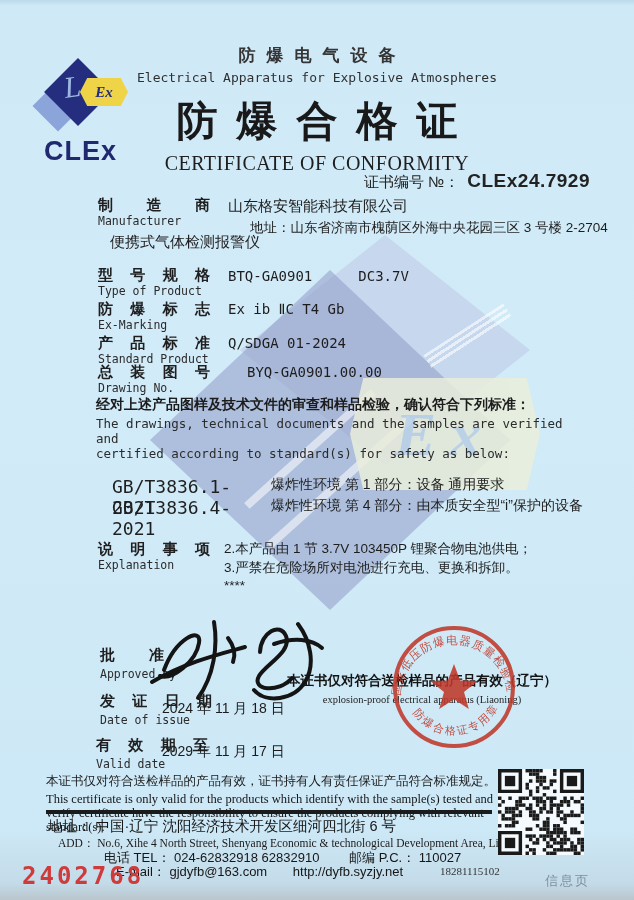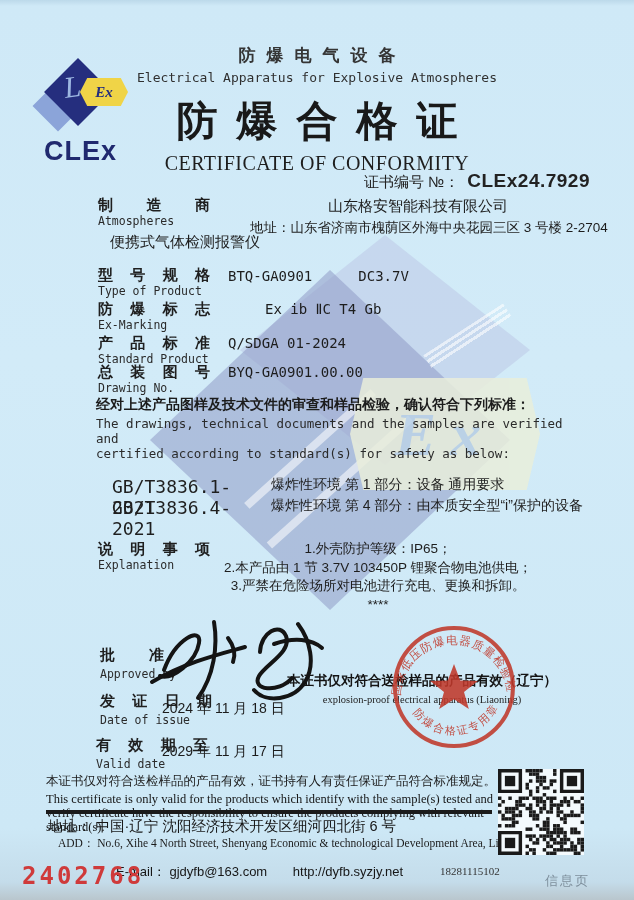--- a/index.html
+++ b/index.html
@@ -32,21 +32,21 @@
   .logo .badge{position:absolute;left:50px;top:22px;width:48px;height:28px;background:#f0d447;
                clip-path:polygon(15% 0,85% 0,100% 50%,85% 100%,15% 100%,0 50%);
                display:flex;align-items:center;justify-content:center;}
   .logo .badge span{font-family:"Liberation Serif",serif;font-style:italic;font-weight:bold;font-size:15px;color:#252e7e;}
   .logo .wordmark{position:absolute;left:14px;top:80px;font-size:27px;font-weight:bold;color:#20296f;letter-spacing:1px;}
   
   .row{left:98px;display:flex;align-items:flex-start;}
   .lbl{width:118px;flex:none;}
   .lbl .zh{font-size:15px;font-weight:bold;width:112px;text-align:justify;text-align-last:justify;color:#1f1f1f;line-height:17px;}
   .lbl .en{font-family:"DejaVu Sans Mono",monospace;font-size:11.5px;color:#2a2a2a;margin-top:1px;white-space:nowrap;}
-  .val{margin-left:12px;font-size:15px;color:#1d1d1d;padding-top:1px;text-align:center;}
+  .val{margin-left:12px;font-size:15px;color:#1d1d1d;padding-top:1px;}
   .val .mono{font-family:"DejaVu Sans Mono",monospace;font-size:14px;}
   .val .line2{font-size:13.5px;margin-top:3px;margin-left:22px;}
   .gap{display:inline-block;width:46px;}
   
   .verify{left:96px;top:396px;width:480px;}
   .verify .zh{font-size:14px;font-weight:bold;color:#1c1c1c;}
   .verify .en{font-family:"DejaVu Sans Mono",monospace;font-size:12.5px;line-height:15px;margin-top:2px;color:#2b2b2b;}
   .std{left:112px;display:flex;font-size:14px;color:#1f1f1f;}
   .std .code{font-family:"DejaVu Sans Mono",monospace;font-size:18px;width:138px;flex:none;}
   .std .desc{margin-left:21px;}
@@ -107,60 +107,60 @@
     <div class="title-en">CERTIFICATE OF CONFORMITY</div>
   </div>
 
   <div class="z content certno">
     <span>证书编号 №：</span><b>CLEx24.7929</b>
   </div>
 
   <div class="z content row" style="top:196px;">
     <div class="lbl">
         <div class="zh">制造商</div>
-      <div class="en">Atmospheres</div>
+      <div class="en">Manufacturer</div>
       </div>
     <div class="val">
         <div>山东格安智能科技有限公司</div>
       <div class="line2">地址：山东省济南市槐荫区外海中央花园三区 3 号楼 2-2704</div>
       </div>
   </div>
   <div class="z content row" style="top:232px;">
     <div class="val">
         <div>便携式气体检测报警仪</div>
       </div>
   </div>
   <div class="z content row" style="top:266px;">
     <div class="lbl">
         <div class="zh">型号规格</div>
       <div class="en">Type of Product</div>
       </div>
     <div class="val">
         <div><span class="mono">BTQ-GA0901</span><span class="gap"></span><span class="mono">DC3.7V</span></div>
       </div>
   </div>
-  <div class="z content row" style="top:300px;gap:37px;">
+  <div class="z content row" style="top:300px;">
     <div class="lbl">
         <div class="zh">防爆标志</div>
       <div class="en">Ex-Marking</div>
       </div>
     <div class="val">
         <div class="mono">Ex ib ⅡC T4 Gb</div>
       </div>
   </div>
   <div class="z content row" style="top:334px;">
     <div class="lbl">
         <div class="zh">产品标准</div>
       <div class="en">Standard Product</div>
       </div>
     <div class="val">
         <div class="mono">Q/SDGA 01-2024</div>
       </div>
   </div>
-  <div class="z content row" style="top:363px;">
+  <div class="z content row" style="top:363px;gap:19px;">
     <div class="lbl">
         <div class="zh">总装图号</div>
       <div class="en">Drawing No.</div>
       </div>
     <div class="val">
         <div class="mono">BYQ-GA0901.00.00</div>
       </div>
   </div>
 
   <div class="z content verify">
@@ -179,21 +179,20 @@
     <div class="code">GB/T3836.4-2021</div>
     <div class="desc">爆炸性环境 第 4 部分：由本质安全型“i”保护的设备</div>
   </div>
 
   <div class="z content row" style="top:540px;">
     <div class="lbl">
         <div class="zh">说明事项</div>
       <div class="en">Explanation</div>
       </div>
     <div class="val expl-items" style="margin-left:8px;padding-top:0;">
-      <div>1.外壳防护等级：IP65；</div>
       <div>2.本产品由 1 节 3.7V 103450P 锂聚合物电池供电；</div>
       <div>3.严禁在危险场所对电池进行充电、更换和拆卸。</div>
       <div>****</div>
     </div>
   </div>
 
   <div class="z content" style="left:100px;top:646px;">
     <div class="zh" style="font-size:15px;font-weight:bold;width:64px;text-align:justify;text-align-last:justify;color:#1f1f1f;">批准</div>
     <div style="font-family:'DejaVu Sans Mono',monospace;font-size:11.5px;margin-top:2px;">Approved by</div>
   </div>
@@ -248,20 +247,24 @@
     <div class="zh">本证书仅对符合送检样品的产品有效，证书持有人有责任保证产品符合标准规定。</div>
     <div class="en">
       <div>This certificate is only valid for the products which identify with the sample(s) tested and</div>
       <div>verify certificate have the responsibility to ensure the products complying with relevant standard(s).</div>
     </div>
   </div>
   <div class="z content sep"></div>
 
   <div class="z content addr-zh">地址： 中国·辽宁 沈阳经济技术开发区细河四北街 6 号</div>
   <div class="z content addr-en">ADD： No.6, Xihe 4 North Street, Shenyang Economic &amp; technological Development Area, Liaoning, China</div>
+  <div class="z content tel-line">
+    <span>电话 TEL： 024-62832918 62832910</span>
+    <span class="pc">邮编 P.C.： 110027</span>
+  </div>
   <div class="z content mail-line">
     <span>E-mail： gjdyfb@163.com</span>
     <span class="web">http://dyfb.syzjy.net</span>
   </div>
   <div class="z content phone2">18281115102</div>
 
   <svg class="z content" style="left:498px;top:767px;" width="86" height="90" viewBox="0 0 25 25">
     <rect x="0" y="0" width="25" height="25" fill="#f4fafd"></rect>
     <g fill="#1a1a1a">
       <path d="M0,0h7v7h-7z M1,1v5h5v-5z" fill-rule="evenodd"></path>

